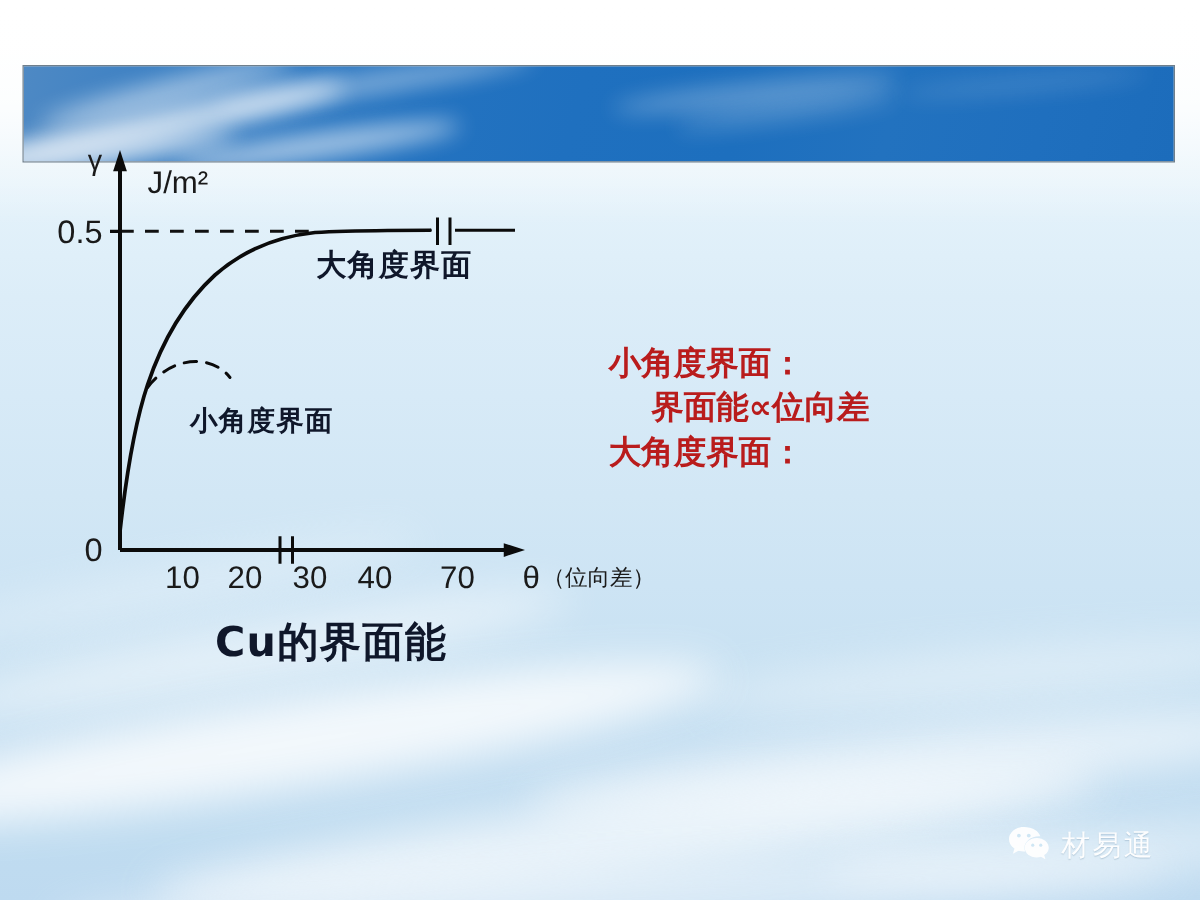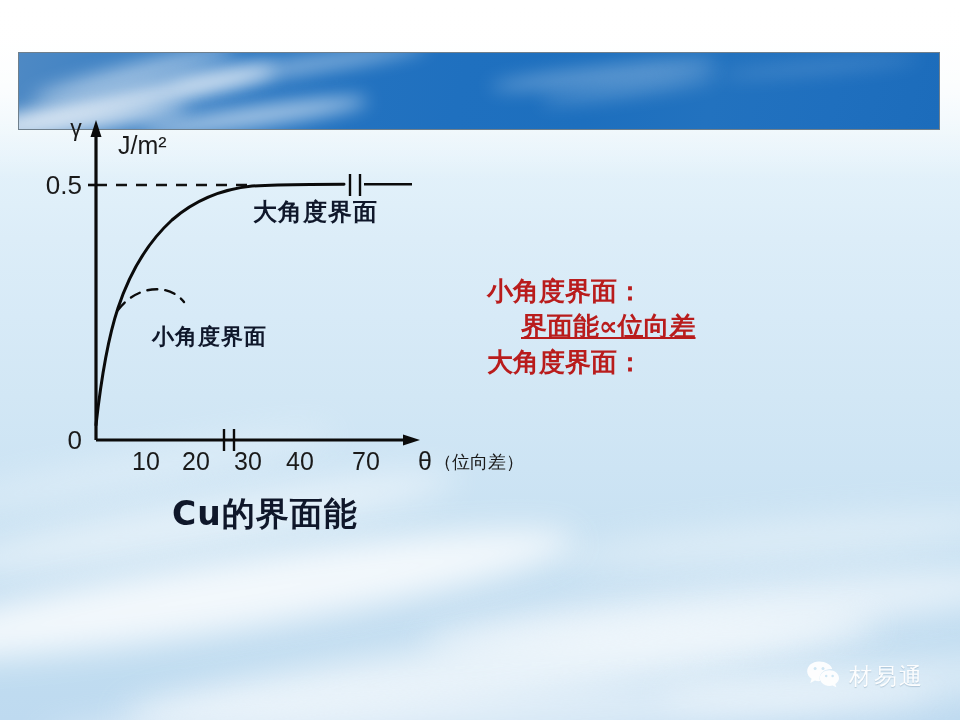--- a/index.html
+++ b/index.html
@@ -131,21 +131,21 @@
     left: 487px;
     top: 274px;
     width: 460px;
     color: #b91c1c;
     font-family: "DejaVu Sans", sans-serif;
     font-weight: bold;
     font-size: 26px;
     line-height: 1.36;
     white-space: nowrap;
   }
-  #summary-block .ind { padding-left: 34px; text-decoration: underline; }
+  #summary-block .ind { padding-left: 34px; }
 
   
   #watermark {
     position: absolute;
     left: 806px;
     top: 660px;
     display: flex;
     align-items: center;
     gap: 9px;
     opacity: .95;

